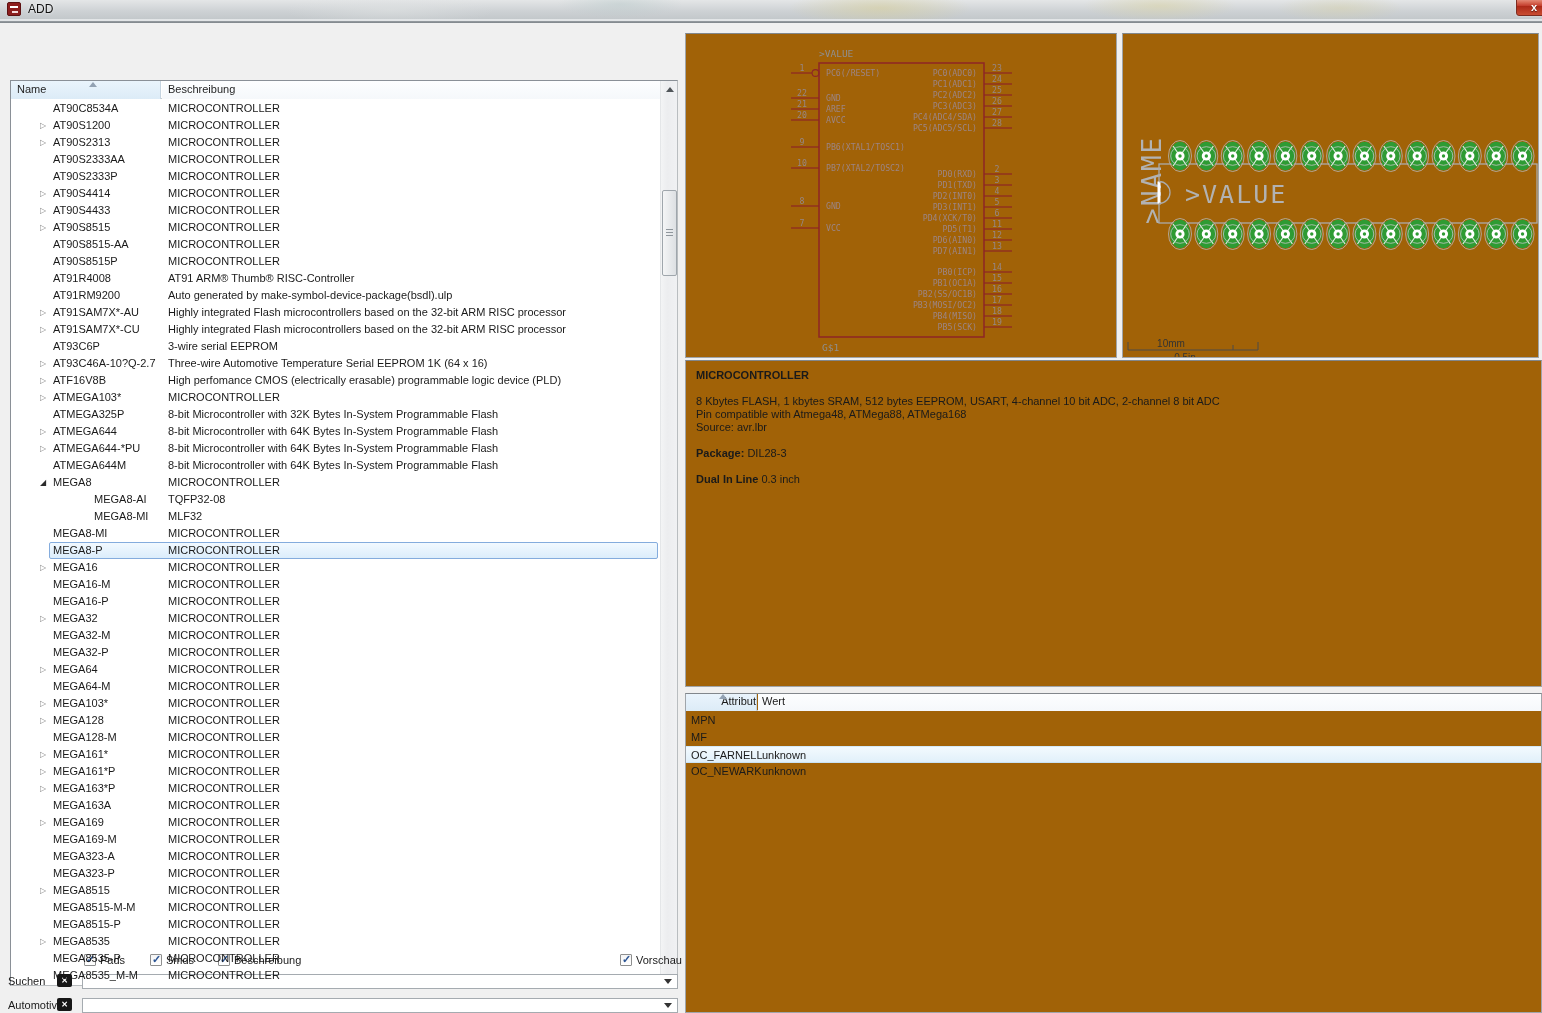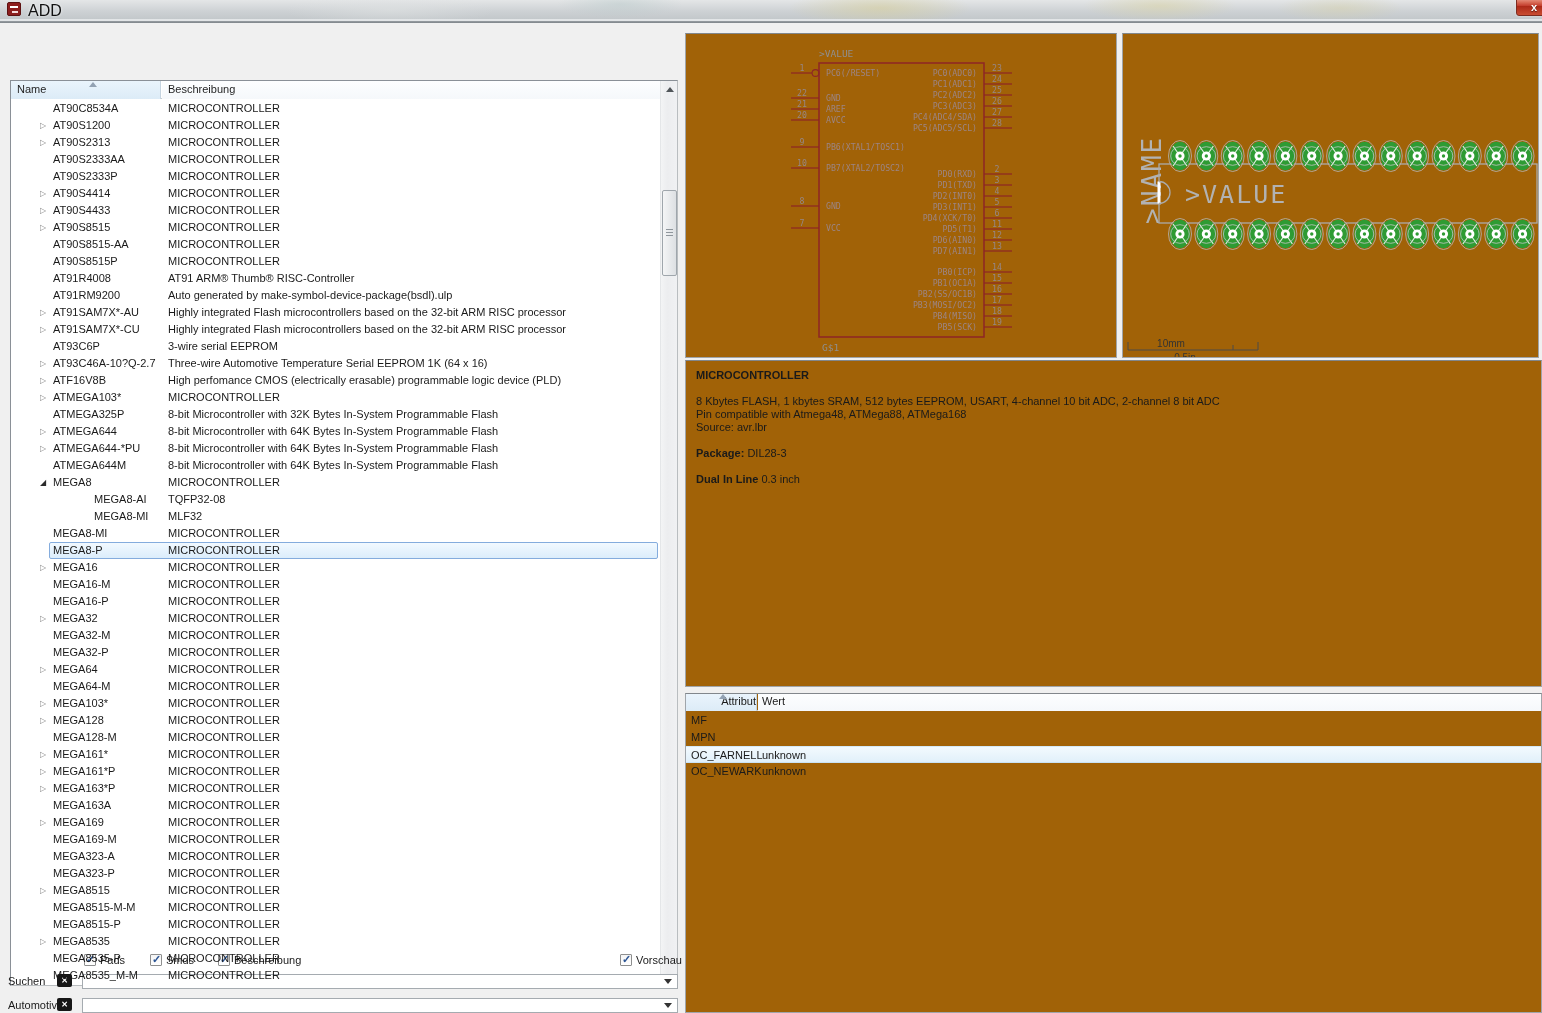--- a/index.html
+++ b/index.html
@@ -13,21 +13,21 @@
       radial-gradient(ellipse 110px 22px at 1160px 6px, rgba(218,210,158,.5), transparent 70%),
       radial-gradient(ellipse 90px 20px at 1340px 8px, rgba(214,208,165,.45), transparent 70%),
       radial-gradient(ellipse 90px 20px at 620px 4px, rgba(178,198,198,.4), transparent 70%),
       radial-gradient(ellipse 150px 24px at 390px 10px, rgba(225,228,228,.5), transparent 70%),
       linear-gradient(#E4E6E7,#CDD1D4 60%,#C3C8CB); }
   .sep-light { position:absolute; left:0; top:19px; width:1542px; height:2px; background:#E2E5E7; }
   .sep-dark { position:absolute; left:0; top:21px; width:1542px; height:2px; background:linear-gradient(#999FA4,#7E8489); }
   .app-icon { position:absolute; left:7px; top:2px; width:14px; height:14px; background:#8C1E1E; border:1px solid #5d1212; border-radius:2px; }
   .app-icon:before { content:""; position:absolute; left:2px; top:3px; width:8px; height:2px; background:#fff; }
   .app-icon:after { content:""; position:absolute; left:4px; top:8px; width:6px; height:2px; background:#f3dada; }
-  .title-text { position:absolute; left:28px; top:2px; font-size:16px; color:#111; text-shadow:0 0 3px rgba(255,255,255,.9); }
+  .title-text { position:absolute; left:28px; top:2px; font-size:12px; color:#111; text-shadow:0 0 3px rgba(255,255,255,.9); }
   .close-btn { position:absolute; left:1516px; top:-4px; width:36px; height:20px; border:1px solid #7E2C20; border-radius:0 0 3px 3px;
     background:linear-gradient(180deg,#F0B0A0 0%,#D86A55 30%,#C23B2B 50%,#AD2A18 52%,#C94D32 100%);
     box-shadow:inset 0 1px 0 rgba(255,255,255,.45), 0 0 2px rgba(255,255,255,.6);
     color:#fff; font-weight:bold; font-size:11px; text-align:center; line-height:20px; text-shadow:0 1px 1px rgba(0,0,0,.5); }
 
   
   .list-panel { position:absolute; left:10px; top:36px; width:668px; height:906px; background:#fff; border:1px solid #8A9097; border-bottom-color:#B9BDC0; border-right-color:#B9BDC0;margin-top:44px; }
   .list-header { position:absolute; left:0; top:0; height:18px; width:650px; border-bottom:1px solid #C9CDD1; }
   .hd-name { position:absolute; left:0; top:0; width:150px; height:18px; background:linear-gradient(#EAF4FC,#DCEBF7); border-right:1px solid #C5D4E0; padding:2px 0 0 6px; color:#1f1f1f; }
   .hd-desc { position:absolute; left:151px; top:0; right:0; height:18px; background:linear-gradient(#FDFEFF,#F5F8FB); padding:2px 0 0 6px; color:#1f1f1f; }
@@ -764,25 +764,25 @@
     <div class="ah-attr">
       <span>Attribut</span>
       <span class="attr-sort"></span>
     </div>
     <div class="ah-wert">
       <span>Wert</span>
     </div>
   </div>
   <div class="attr-rows" id="attr-rows">
       <div class="arow">
+        <span class="a">MPN</span>
+        <span class="w"></span>
+      </div>
+      <div class="arow">
         <span class="a">MF</span>
-        <span class="w"></span>
-      </div>
-      <div class="arow">
-        <span class="a">MPN</span>
         <span class="w"></span>
       </div>
       <div class="arow hl">
         <span class="a">OC_FARNELL</span>
         <span class="w">unknown</span>
       </div>
       <div class="arow">
         <span class="a">OC_NEWARK</span>
         <span class="w">unknown</span>
       </div>

